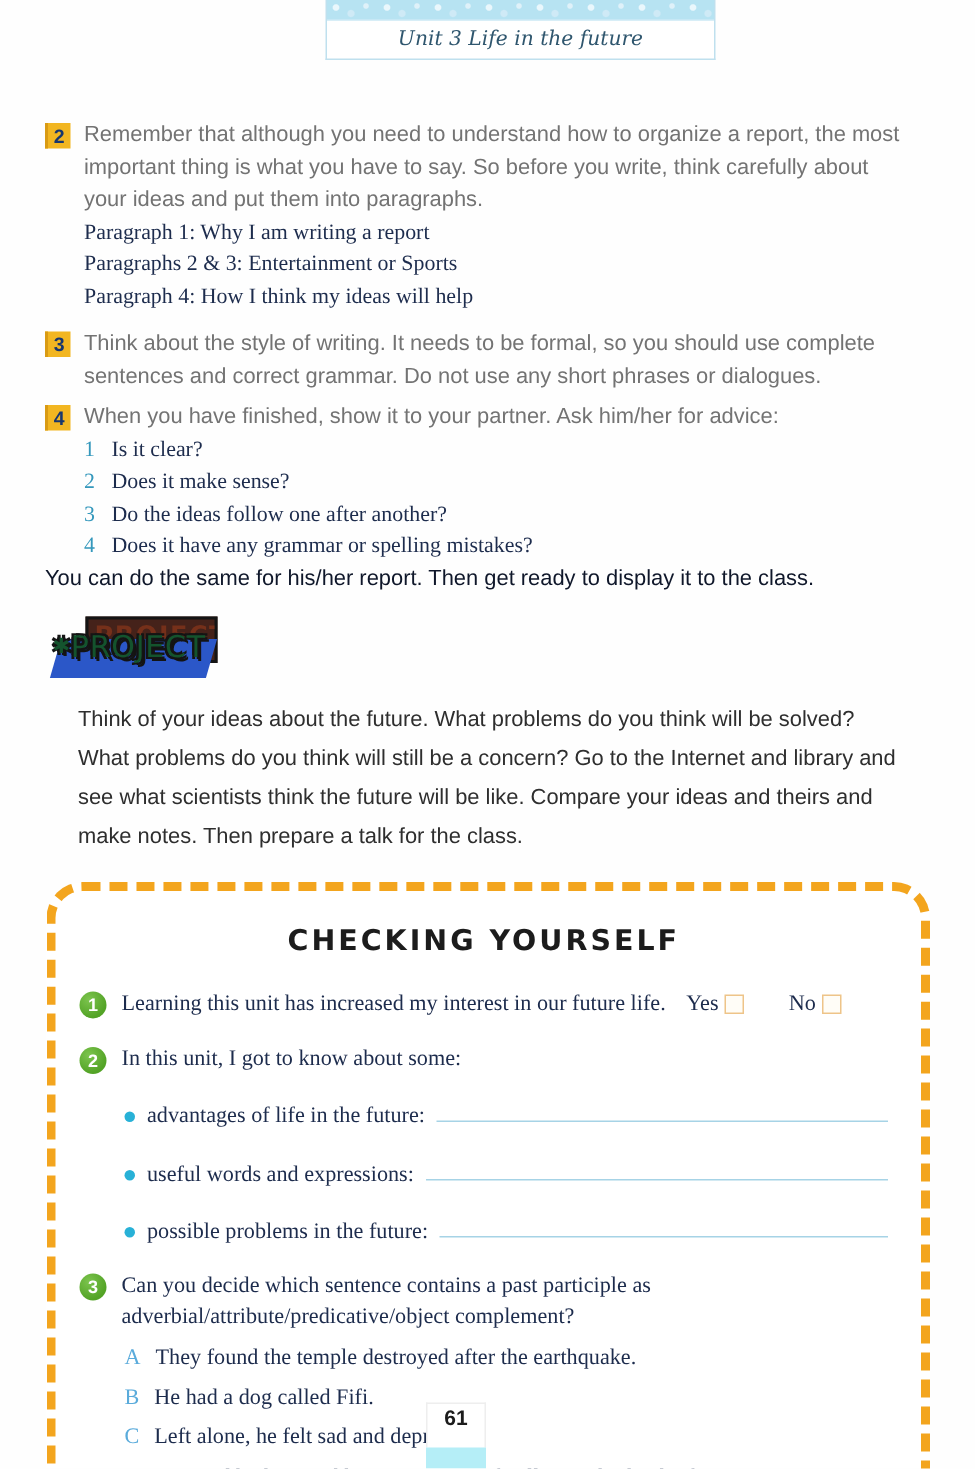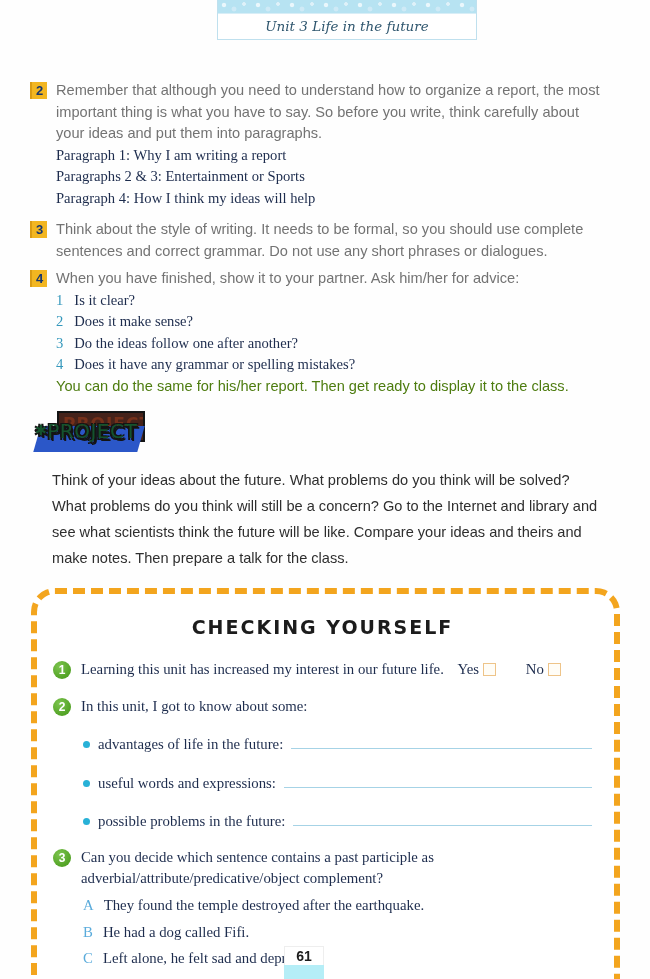--- a/index.html
+++ b/index.html
@@ -18,21 +18,21 @@
 
   
   .content { position: absolute; left: 30px; top: 80px; width: 578px; }
   .item-row { display: flex; gap: 9px; }
   .num-badge { flex: 0 0 auto; width: 17px; height: 17px; margin-top: 2px; background: #f2b621; border-left: 2px solid #d99b14;
     color: #17366e; font-weight: bold; font-size: 13px; text-align: center; line-height: 17px; }
   .item-text { font-size: 14.6px; line-height: 21.5px; color: #737373; }
   .serif-block { margin-left: 26px; font-family: "Liberation Serif", serif; font-size: 14.6px; line-height: 21.5px; color: #1d2c4d; }
   .q-row { display: flex; gap: 11px; margin-left: 26px; font-family: "Liberation Serif", serif; font-size: 14.6px; line-height: 21.5px; color: #1d2c4d; }
   .q-num { color: #3598bc; }
-  .closing-line { margin-left: 26px; font-size: 14.6px; line-height: 21.5px; color: #4d7c0f; }
+  .closing-line { font-size: 14.6px; line-height: 21.5px; color: #0f172a; }
   .mb10 { margin-bottom: 10px; } .mb6 { margin-bottom: 6px; }
 
   
   .project-logo { position: relative; width: 118px; height: 46px; margin: 14px 0 10px 3px; }
   .project-back { position: absolute; left: 24px; top: 0; width: 88px; height: 31px; background: #45221a; border: 2px solid #141414; overflow: hidden; }
   .project-back-label { position: absolute; left: 4px; top: 1px; font-weight: 900; font-size: 17px; letter-spacing: 1px; color: #75301a; font-family: "DejaVu Sans", sans-serif; }
   .project-blue { position: absolute; left: 4px; top: 15px; width: 104px; height: 26px; background: #2b57c8; transform: skewX(-16deg); }
   .project-label { position: absolute; left: 2px; top: 8px; font-family: "DejaVu Sans", sans-serif; font-weight: 400; font-size: 20px; letter-spacing: 0.5px; color: #14532d; white-space: nowrap;
     text-shadow: -1.5px -1.5px 0 #141414, 1.5px -1.5px 0 #141414, -1.5px 1.5px 0 #141414, 1.5px 1.5px 0 #141414, 2.5px 2.5px 0 #141414; }
   .project-star { font-size: 14px; vertical-align: 3px; }
@@ -48,21 +48,21 @@
   .yesno { display: inline-flex; align-items: center; gap: 4px; margin-left: 10px; text-align: center; }
   .checkbox { display: inline-block; width: 13px; height: 13px; border: 1.5px solid #eec489; background: #fffdf7; vertical-align: -2px; }
   .bullet-row { display: flex; align-items: baseline; gap: 8px; margin-left: 2px; margin-top: 17px; font-family: "Liberation Serif", serif; font-size: 14.8px; color: #1d2c4d; }
   .bullet-dot { flex: 0 0 auto; width: 7px; height: 7px; border-radius: 50%; background: #28b1d7; align-self: center; }
   .fill-line { flex: 1 1 auto; border-bottom: 1.2px solid #a6d3e6; height: 14px; }
   .option-row { display: flex; gap: 10px; margin-left: 2px; margin-top: 5.5px; font-family: "Liberation Serif", serif; font-size: 14.8px; line-height: 21px; color: #1d2c4d; }
   .option-letter { color: #5aabdb; }
 
   
   .footer { position: absolute; left: 284px; bottom: 0; width: 40px; }
-  .page-num { height: 19px; background: #ffffff; border: 1px solid #eeeeee; border-bottom: none; text-align: center; font-weight: bold; font-size: 14px; color: #1c1c1c; line-height: 19px; }
+  .page-num { height: 30px; background: #ffffff; border: 1px solid #eeeeee; border-bottom: none; text-align: center; font-weight: bold; font-size: 14px; color: #1c1c1c; line-height: 19px; }
   .footer-cyan { height: 14px; background: #b5eef7; }
 </style>
 </head>
 <body>
 
 <div class="page">
 
   <div class="unit-box">
     <div class="unit-droplets"></div>
     <div class="unit-title">Unit 3 Life in the future</div>

